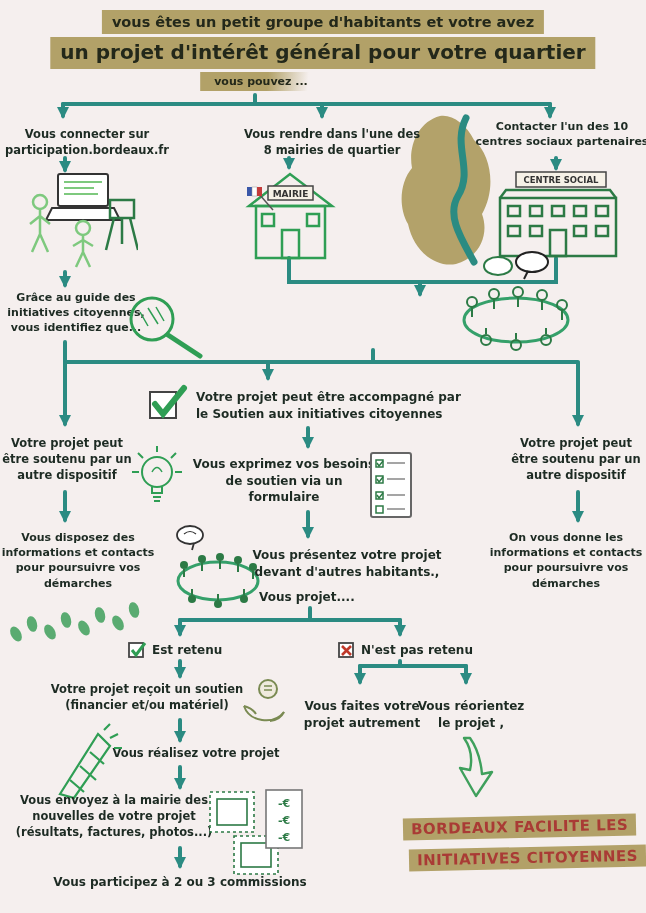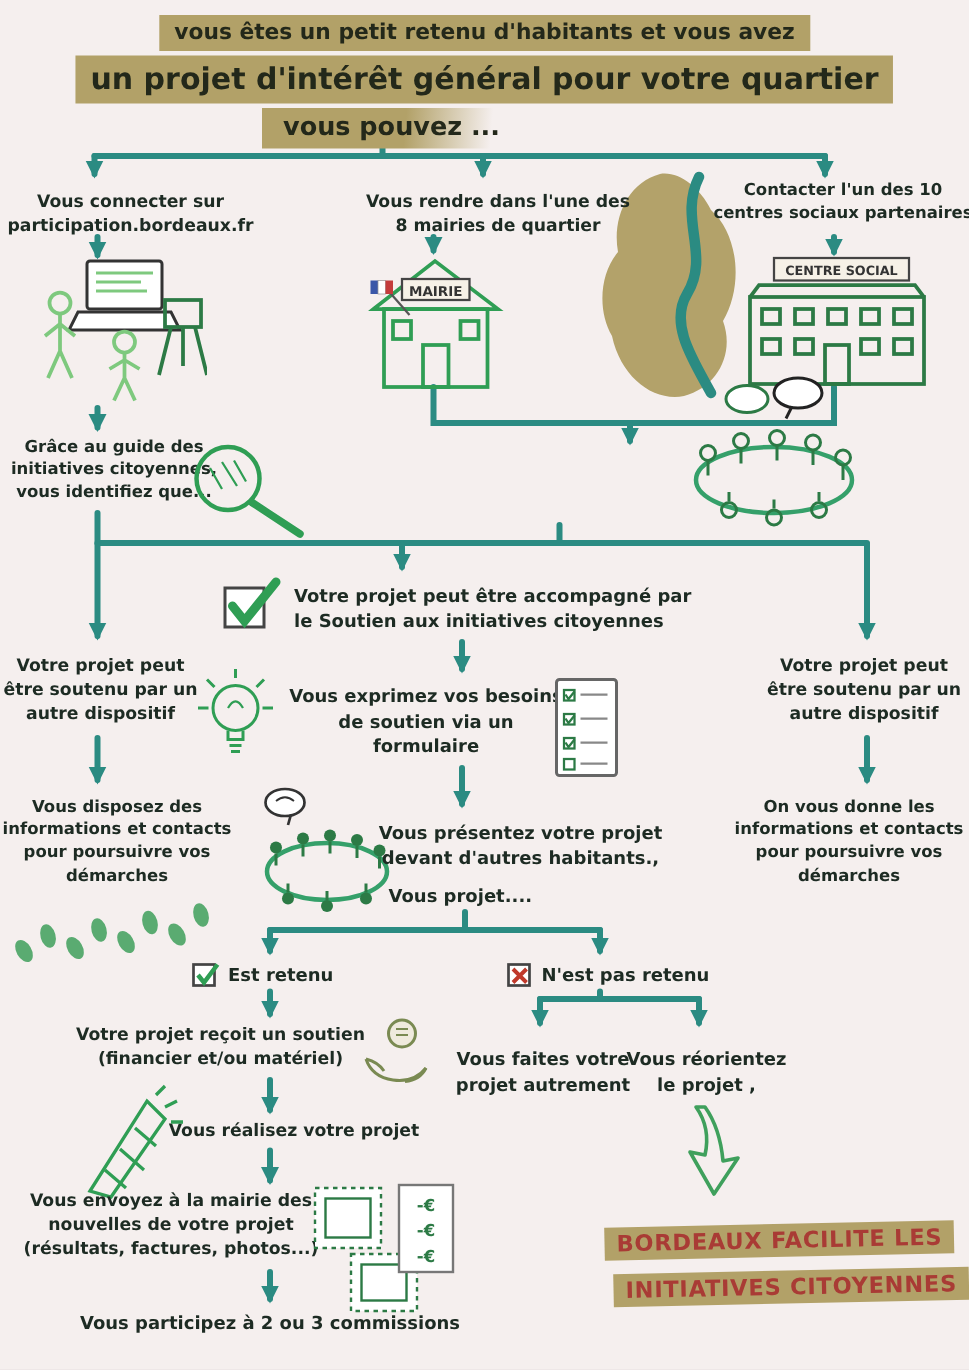--- a/index.html
+++ b/index.html
@@ -7,21 +7,21 @@
   .txt{position:absolute;font-weight:700;color:#1d2b23;white-space:pre;text-align:center;font-size:12px;line-height:1.38;}
   .la{text-align:left;}
   .ctr{transform:translateX(-50%);}
   .fs115{font-size:11.5px;}
   .fs11{font-size:11px;}
   .hl{background:#b2a168;padding:2px 10px;color:#23281a;}
   .connectors{position:absolute;left:0;top:0;}
   .doodle{position:absolute;}
   .hdr1{left:323px;top:10px;font-size:14.5px;}
   .hdr2{left:323px;top:37px;font-size:20px;}
-  .subtitle{left:261px;top:72px;font-size:17px;padding:2px 14px;background:linear-gradient(95deg,#b2a168 0%,#b2a168 55%,rgba(178,161,104,0) 88%);color:#23281a;text-align:center;}
+  .subtitle{left:261px;top:72px;font-size:11px;padding:2px 14px;background:linear-gradient(95deg,#b2a168 0%,#b2a168 55%,rgba(178,161,104,0) 88%);color:#23281a;text-align:center;}
   .opt1{left:87px;top:127px;}
   .opt2{left:332px;top:127px;}
   .opt3{left:552px;top:119px;padding-left:20px;}
   .guide{left:76px;top:290px;}
   .explain{left:308px;top:298px;}
   .accomp{left:196px;top:389px;}
   .altL{left:67px;top:436px;font-size:11.5px;}
   .altR{left:576px;top:436px;font-size:11.5px;}
   .express{left:284px;top:456px;}
   .infoL{left:78px;top:530px;font-size:11px;}
@@ -103,21 +103,21 @@
       <path d="M180,720 V740" marker-end="url(#ah)"></path>
       <path d="M180,767 V787" marker-end="url(#ah)"></path>
       <path d="M180,848 V866" marker-end="url(#ah)"></path>
       <path d="M400,661 V666"></path>
       <path d="M360,666 H466"></path>
       <path d="M360,666 V682" marker-end="url(#ah)"></path>
       <path d="M466,666 V682" marker-end="url(#ah)"></path>
     </g>
   </svg>
 
-  <div class="txt ctr hl hdr1">vous êtes un petit retenu d'habitants et vous avez</div>
+  <div class="txt ctr hl hdr1">vous êtes un petit groupe d'habitants et votre avez</div>
   <div class="txt ctr hl hdr2">un projet d'intérêt général pour votre quartier</div>
   <div class="txt ctr subtitle">vous pouvez ...</div>
 
   <div class="txt ctr fs115 opt1">Vous connecter sur
 participation.bordeaux.fr</div>
   <div class="txt ctr fs115 opt2">Vous rendre dans l'une des
 8 mairies de quartier</div>
   <div class="txt ctr fs11 opt3">Contacter l'un des 10
 centres sociaux partenaires</div>
 

